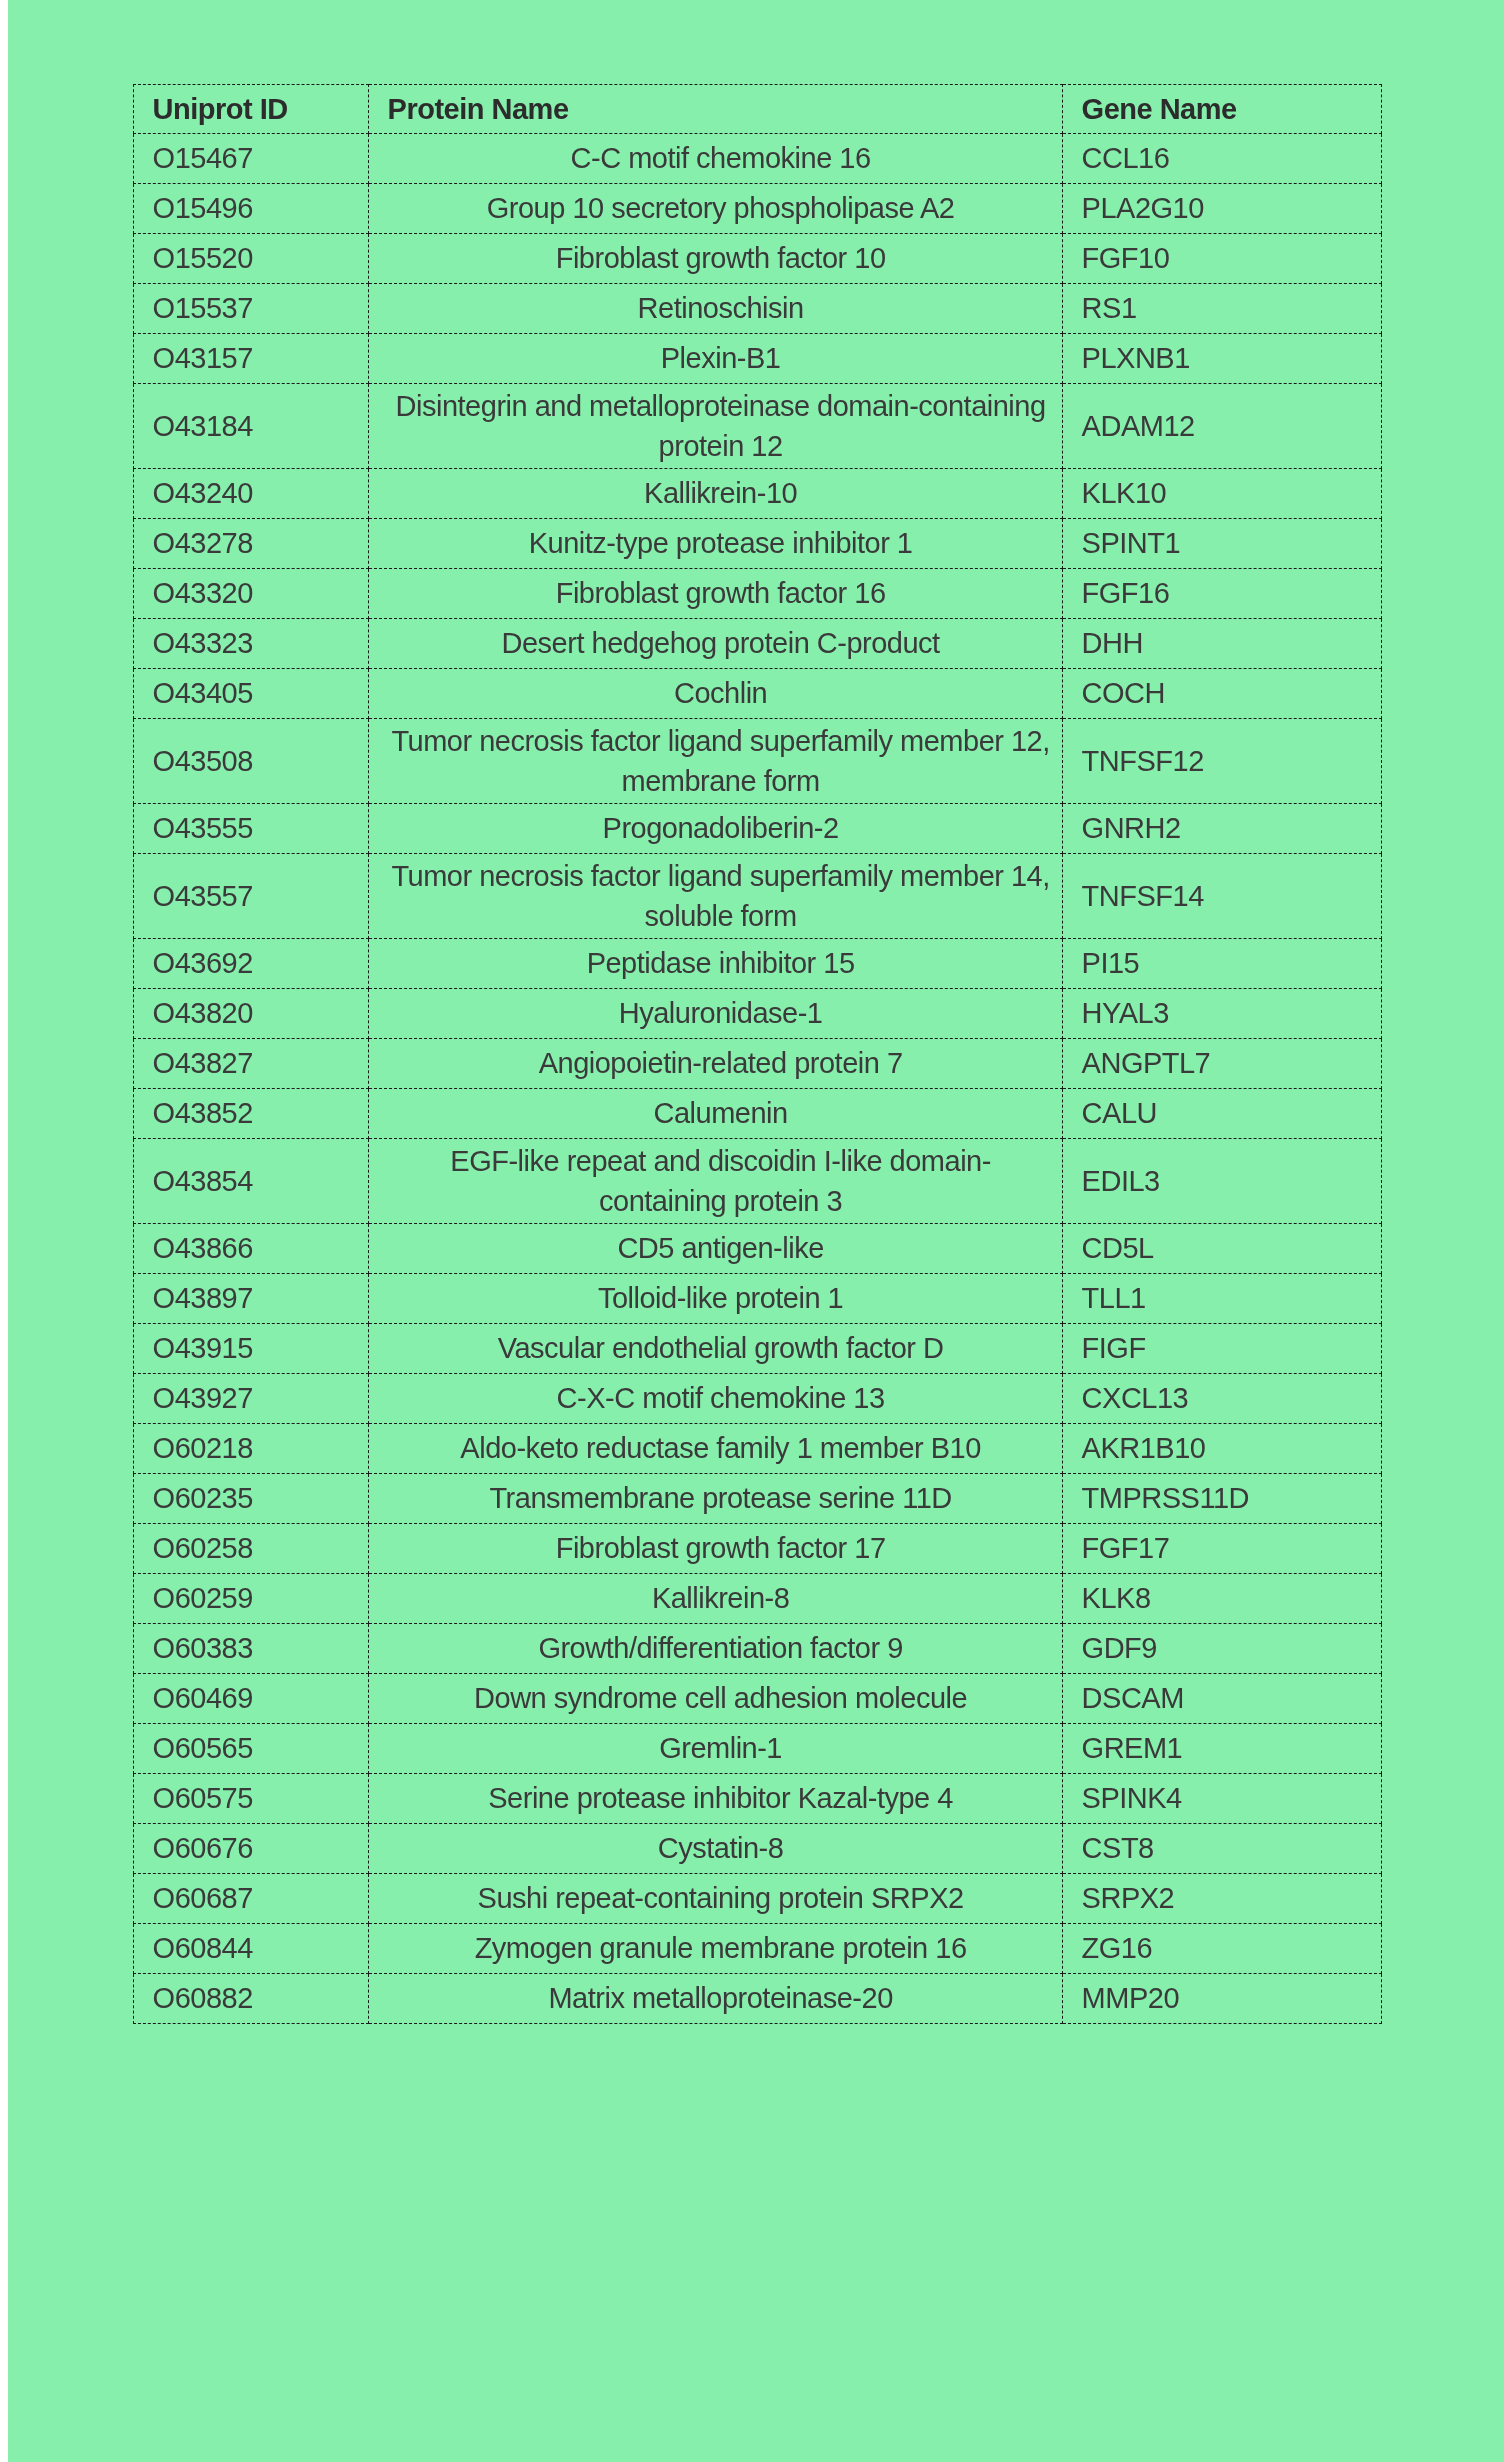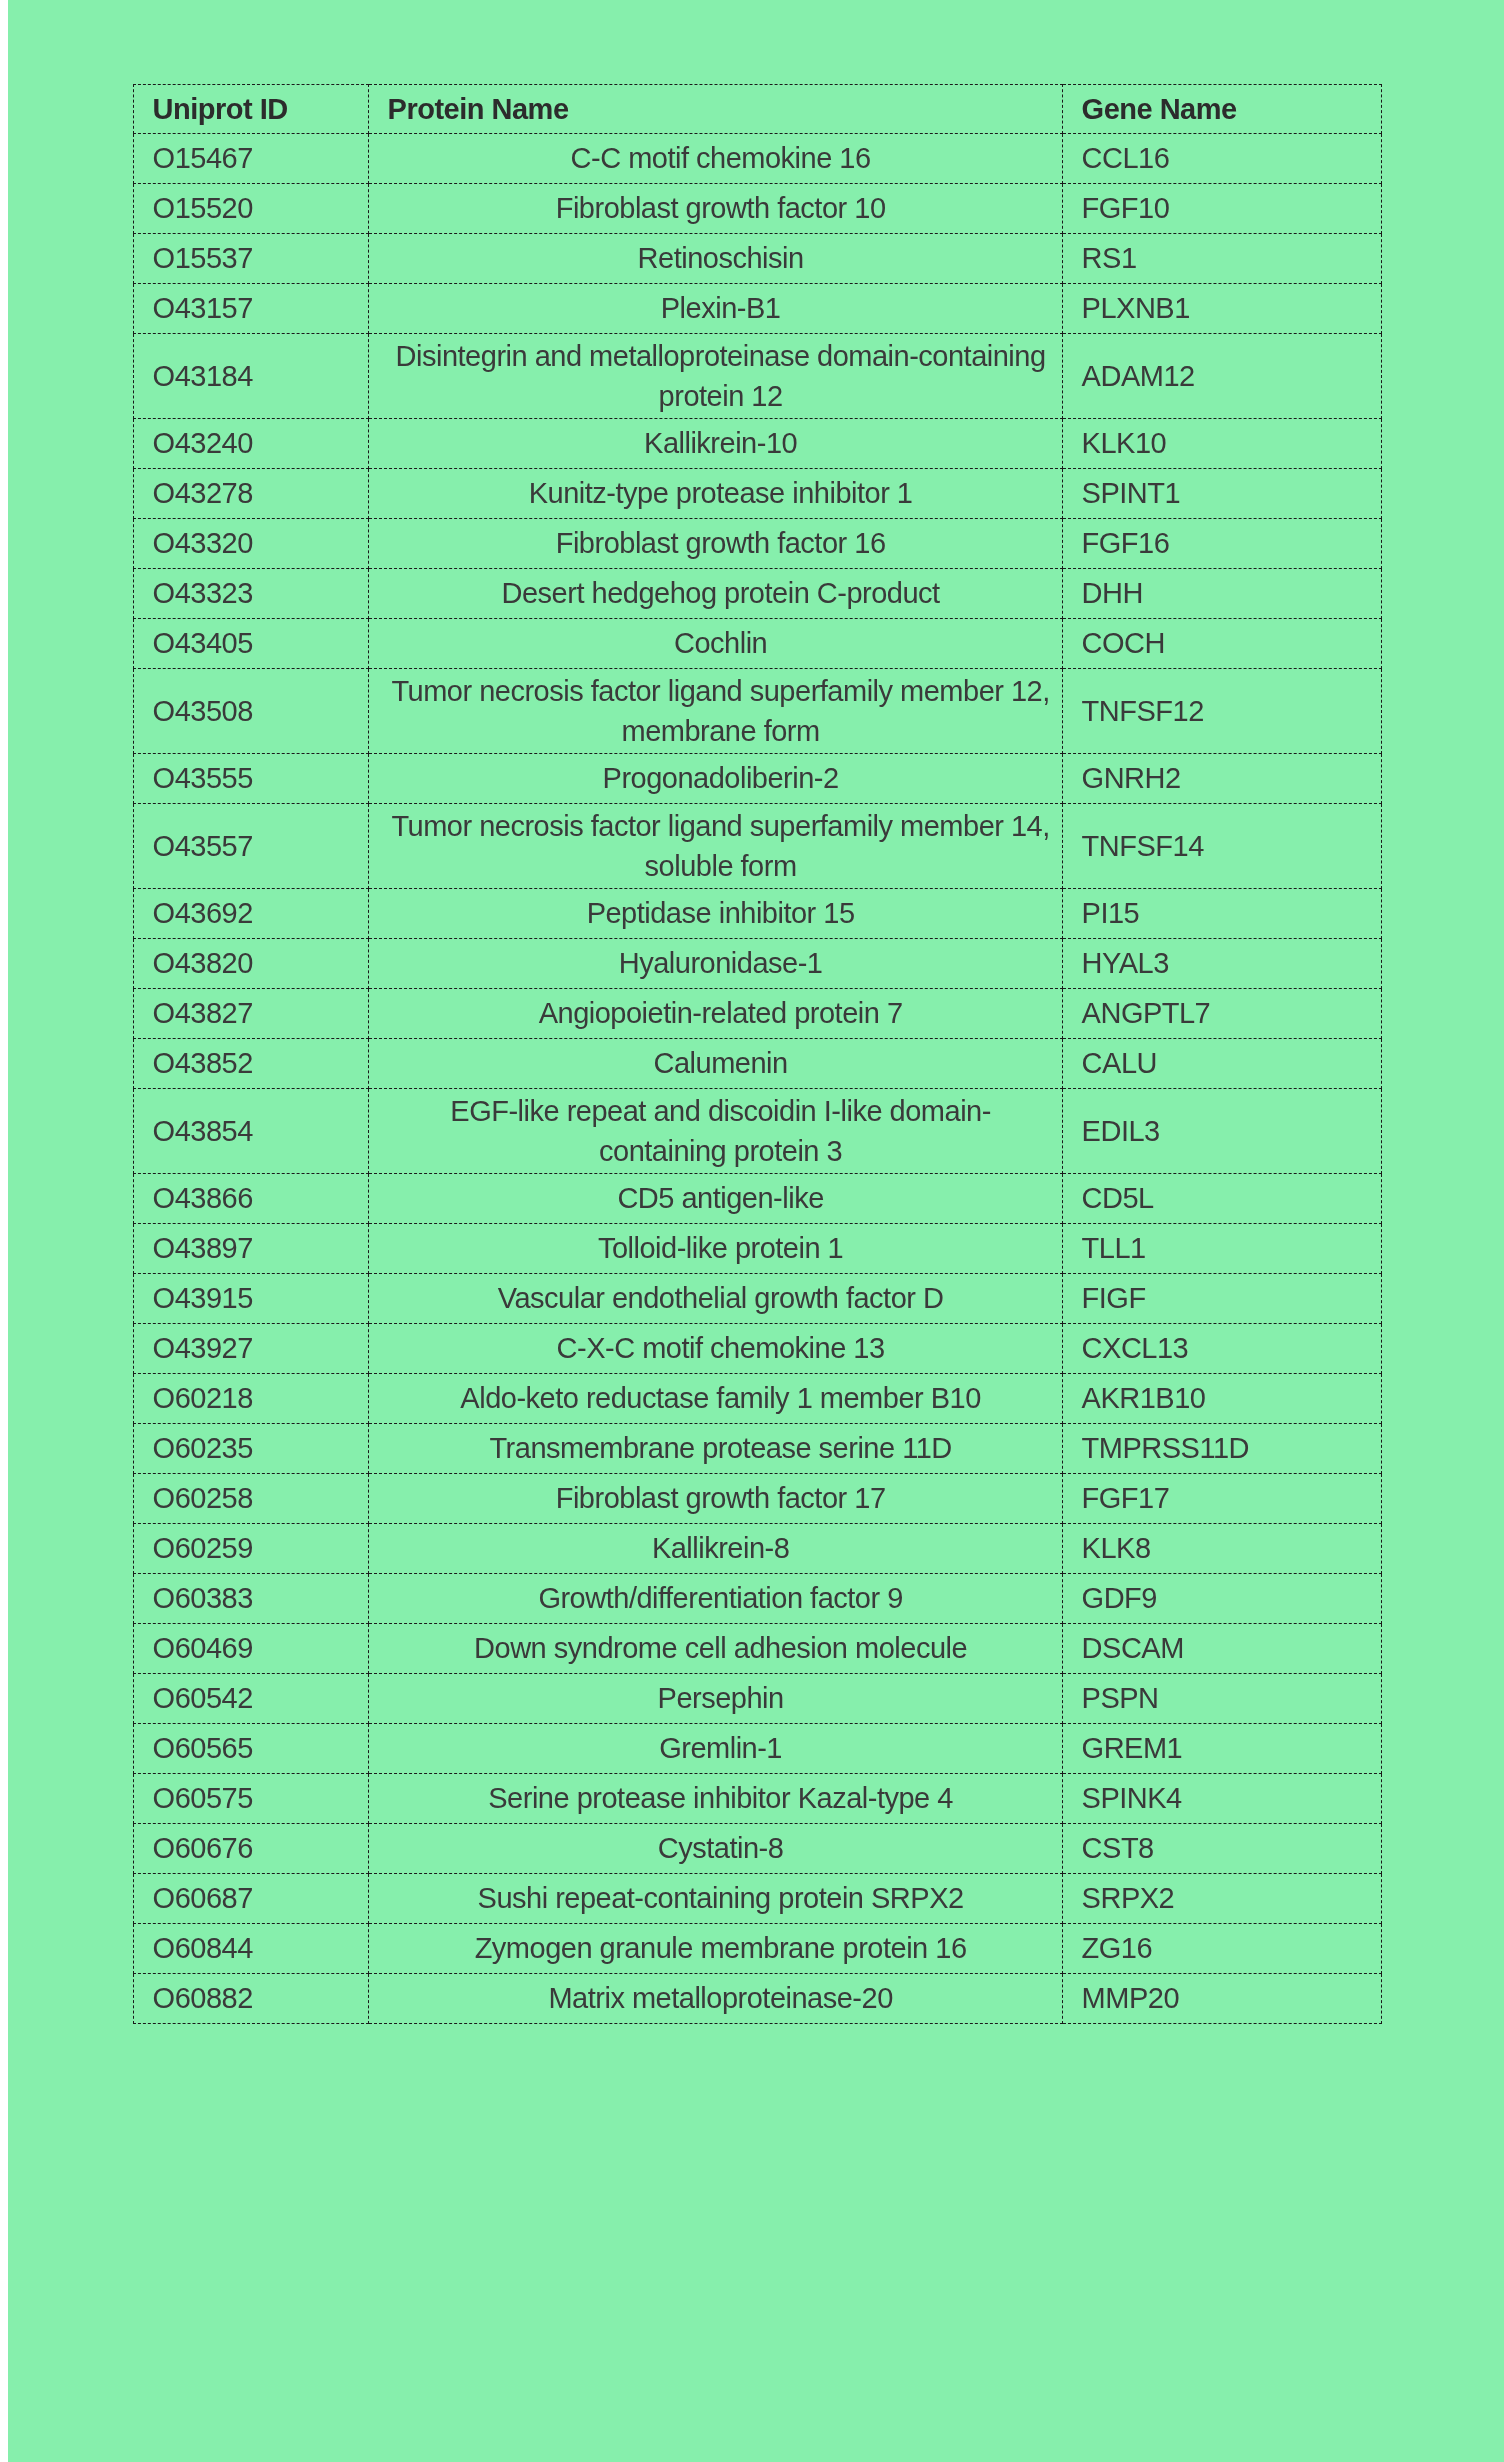--- a/index.html
+++ b/index.html
@@ -48,20 +48,25 @@
         <th>Gene Name</th>
       </tr>
     </thead>
     <tbody id="table-body">
         <tr class="row">
           <td>O15467</td>
           <td class="name">C-C motif chemokine 16</td>
           <td>CCL16</td>
         </tr>
         <tr class="row">
+          <td>O15496</td>
+          <td class="name">Group 10 secretory phospholipase A2</td>
+          <td>PLA2G10</td>
+        </tr>
+        <tr class="row">
           <td>O15520</td>
           <td class="name">Fibroblast growth factor 10</td>
           <td>FGF10</td>
         </tr>
         <tr class="row">
           <td>O15537</td>
           <td class="name">Retinoschisin</td>
           <td>RS1</td>
         </tr>
         <tr class="row">
@@ -181,25 +186,20 @@
         </tr>
         <tr class="row">
           <td>O60383</td>
           <td class="name">Growth/differentiation factor 9</td>
           <td>GDF9</td>
         </tr>
         <tr class="row">
           <td>O60469</td>
           <td class="name">Down syndrome cell adhesion molecule</td>
           <td>DSCAM</td>
-        </tr>
-        <tr class="row">
-          <td>O60542</td>
-          <td class="name">Persephin</td>
-          <td>PSPN</td>
         </tr>
         <tr class="row">
           <td>O60565</td>
           <td class="name">Gremlin-1</td>
           <td>GREM1</td>
         </tr>
         <tr class="row">
           <td>O60575</td>
           <td class="name">Serine protease inhibitor Kazal-type 4</td>
           <td>SPINK4</td>

